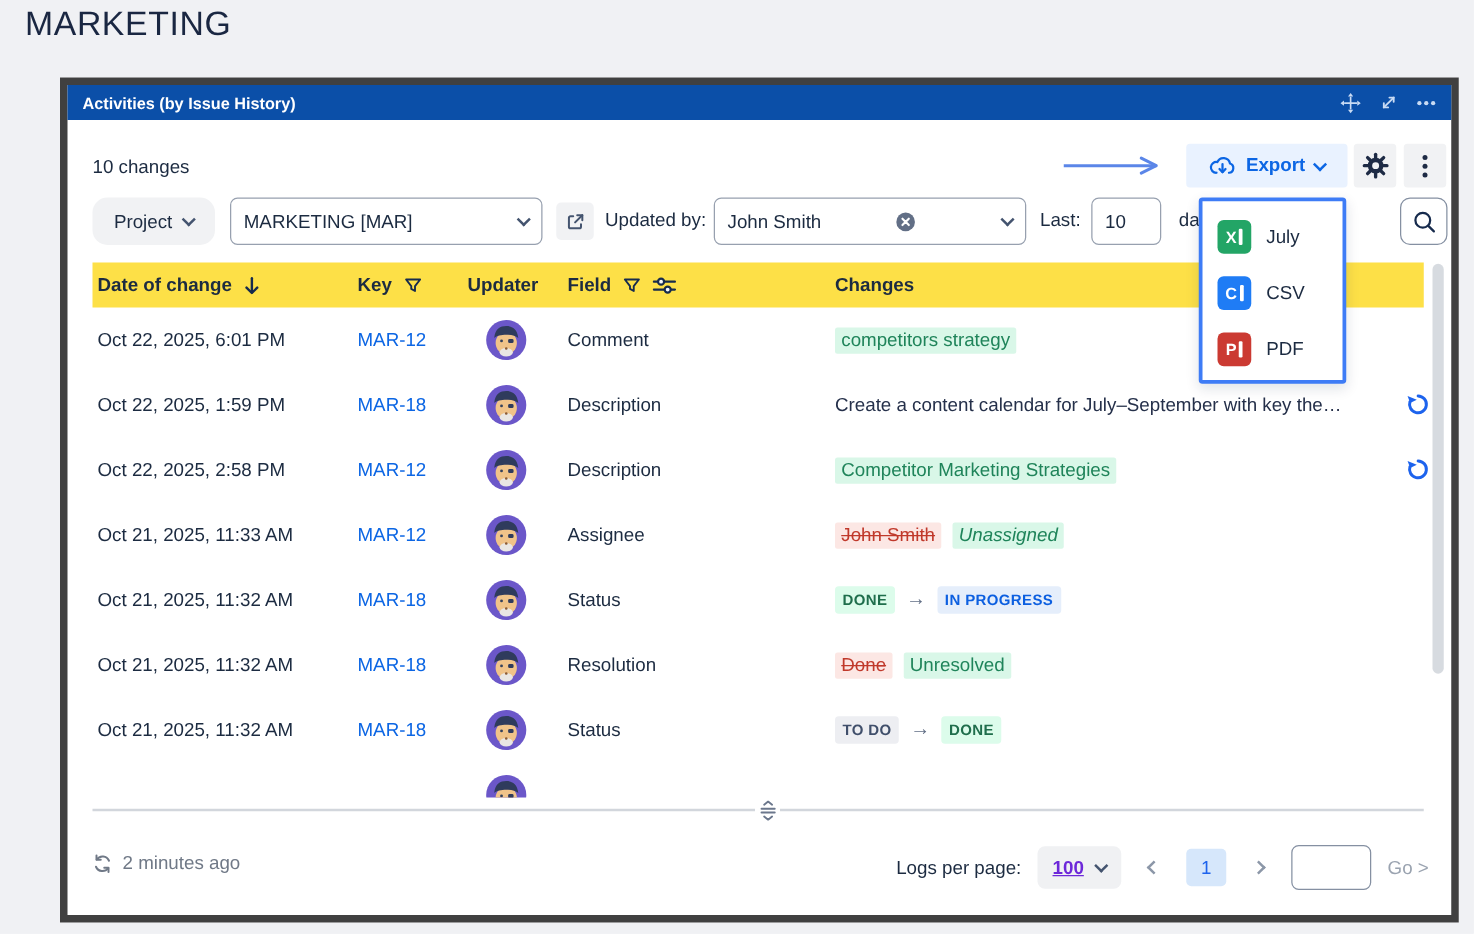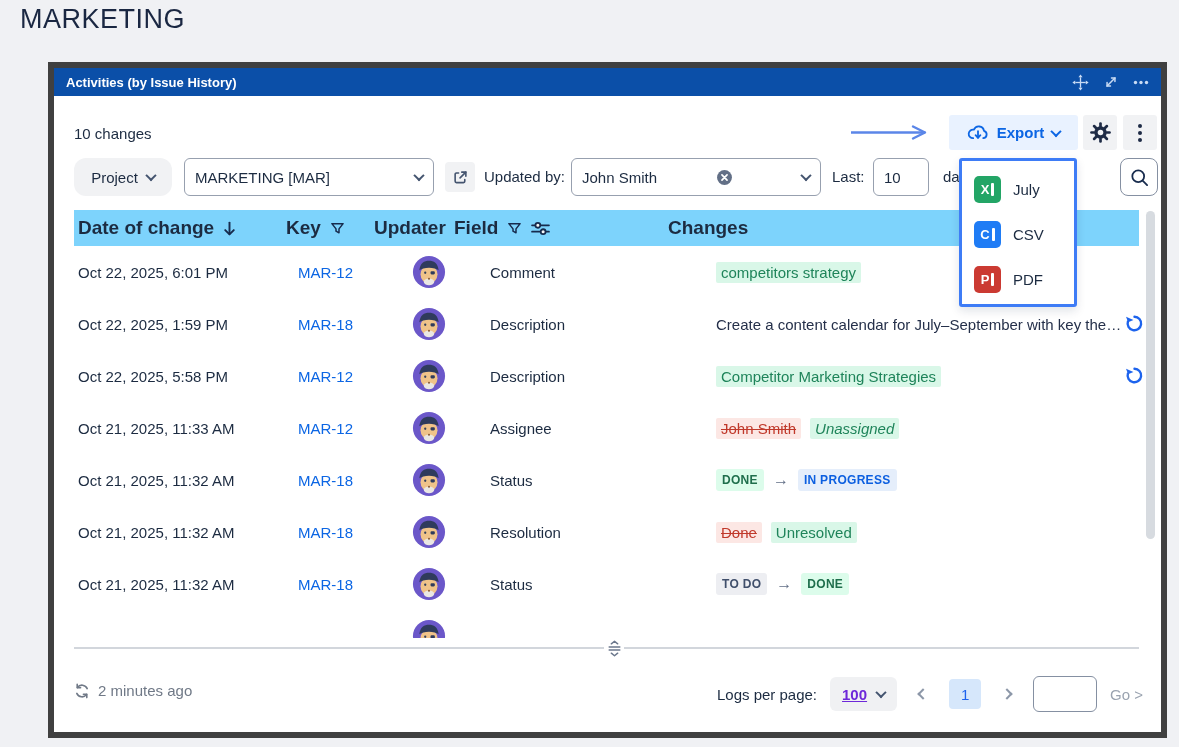--- a/index.html
+++ b/index.html
@@ -44,26 +44,26 @@
   .chev.blue { border-color:#0C66E4; }
   .chev-left { display:inline-block; width:8px; height:8px; border-left:2px solid #8C97A8; border-bottom:2px solid #8C97A8; transform:rotate(45deg); }
   .chev-right { display:inline-block; width:8px; height:8px; border-right:2px solid #8C97A8; border-top:2px solid #8C97A8; transform:rotate(45deg); }
 
   .export-menu { position:absolute; left:905px; top:90px; width:118px; height:149px; background:#fff; border:3px solid #3E7CF6; border-radius:3px; z-index:30; display:flex; flex-direction:column; padding:11px 0 0 12px; gap:11px; box-shadow:0 4px 10px rgba(9,30,66,.12); }
   .menu-item { display:flex; align-items:center; gap:12px; height:34px; cursor:pointer; }
   .file-ic { width:27px; height:27px; border-radius:5px; display:flex; align-items:center; justify-content:center; color:#fff; font-weight:bold; font-size:13px; gap:2px; }
   .file-ic i { width:3px; height:13px; background:#fff; border-radius:1px; }
   .menu-label { font-size:15px; color:#1C2B41; }
 
-  .thead { position:absolute; left:20px; top:142px; width:1065px; height:36px; background:#7dd3fc; display:grid; grid-template-columns:208px 88px 80px 214px auto; align-items:center; padding-left:4px; font-size:19px; font-weight:bold; color:#1C2B41; }
+  .thead { position:absolute; left:20px; top:142px; width:1065px; height:36px; background:#fde047; display:grid; grid-template-columns:208px 88px 80px 214px auto; align-items:center; padding-left:4px; font-size:15px; font-weight:bold; color:#1C2B41; }
   .th { display:flex; align-items:center; gap:9px; }
   .th svg { flex:none; }
 
   .tbody { position:absolute; left:20px; top:178px; width:1072px; height:392px; overflow:hidden; }
-  .trow { position:relative; height:52px; display:grid; grid-template-columns:208px 88px 80px 214px auto; align-items:center; padding-left:4px; font-size:15px; color:#1C2B41;gap:12px; }
+  .trow { position:relative; height:52px; display:grid; grid-template-columns:208px 88px 80px 214px auto; align-items:center; padding-left:4px; font-size:15px; color:#1C2B41; }
   .keylink { color:#0C66E4; cursor:pointer; }
   .td-updater { display:flex; justify-content:flex-start; padding-left:14px; }
   .avatar { width:34px; height:34px; display:block; }
   .td-changes { display:flex; align-items:center; gap:9px; padding-right:30px; }
   .chg-plain { color:#25304A; white-space:nowrap; }
   .chg-added { background:#D9F7E8; color:#1F845A; padding:2px 5px; border-radius:2px; white-space:nowrap; }
   .chg-italic { font-style:italic; }
   .chg-removed { background:#FCE7E4; color:#C0392B; text-decoration:line-through; padding:2px 5px; border-radius:2px; white-space:nowrap; }
   .badge { font-size:12px; font-weight:bold; padding:4px 6px; border-radius:3px; letter-spacing:.3px; white-space:nowrap; }
   .badge-green { background:#DCFCEB; color:#1F6E4C; }
@@ -314,21 +314,21 @@
           <div class="td-field">Description</div>
           <div class="td-changes">
             <span class="chg-plain">Create a content calendar for July–September with key the…</span>
           </div>
           <button class="restore-btn"><svg width="19" height="19" viewBox="0 0 20 20" fill="none">
               <path d="M10 2.9 a7.1 7.1 0 1 1 -6.9 4.9" stroke="#1D63ED" stroke-width="2.5" stroke-linecap="round"></path>
               <path d="M1.1 3.0 L3.3 8.8 L8.9 6.2 Z" fill="#1D63ED"></path>
             </svg></button>
         </div>
         <div class="trow">
-          <div class="td-date">Oct 22, 2025, 5:58 PM</div>
+          <div class="td-date">Oct 22, 2025, 2:58 PM</div>
           <div class="keylink">MAR-12</div>
           <div class="td-updater">
             <svg class="avatar" viewBox="0 0 36 36">
               <circle cx="18" cy="18" r="17" fill="#6B57C9"></circle>
               <ellipse cx="18" cy="20.5" rx="9" ry="9.5" fill="#F0C389"></ellipse>
               <path d="M7.8 16.2 C8.6 8.5 13 6.2 18 6.2 C23 6.2 27.4 8.5 28.2 16.2 C24.5 12.6 11.5 12.6 7.8 16.2 Z" fill="#2F3B5C"></path>
               <rect x="19.6" y="17.2" width="4.6" height="3.4" rx="1.2" fill="#2F3B5C"></rect>
               <circle cx="14" cy="18.8" r="1.2" fill="#33415C"></circle>
               <ellipse cx="18" cy="28.4" rx="5.6" ry="3.6" fill="#EAE7E3"></ellipse>
               <circle cx="18" cy="25.2" r="1.1" fill="#8A5A33"></circle>

